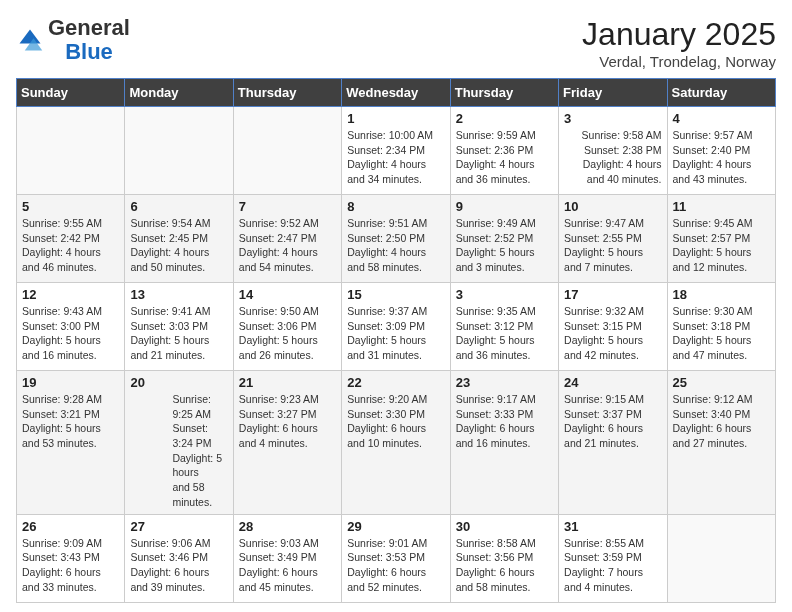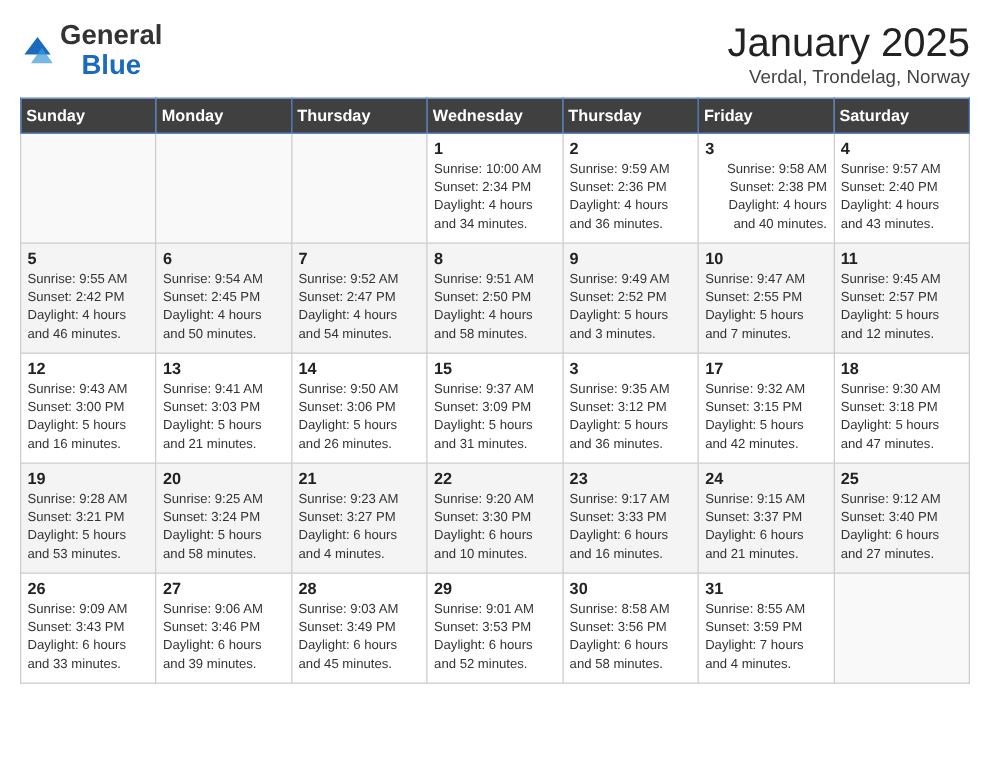--- a/index.html
+++ b/index.html
@@ -257,21 +257,21 @@
       <tr>
         <td>
           <span class="day-num">19</span>
           <div class="day-info" style="white-space: pre-line;">Sunrise: 9:28 AM
 Sunset: 3:21 PM
 Daylight: 5 hours
 and 53 minutes.</div>
         </td>
         <td>
           <span class="day-num">20</span>
-          <div class="day-info" style="white-space: pre-line;">Sunrise: 9:25 AM
+          <div class="day-info" style="white-space: pre-line; margin-left: 42px;">Sunrise: 9:25 AM
 Sunset: 3:24 PM
 Daylight: 5 hours
 and 58 minutes.</div>
         </td>
         <td>
           <span class="day-num">21</span>
           <div class="day-info" style="white-space: pre-line;">Sunrise: 9:23 AM
 Sunset: 3:27 PM
 Daylight: 6 hours
 and 4 minutes.</div>

